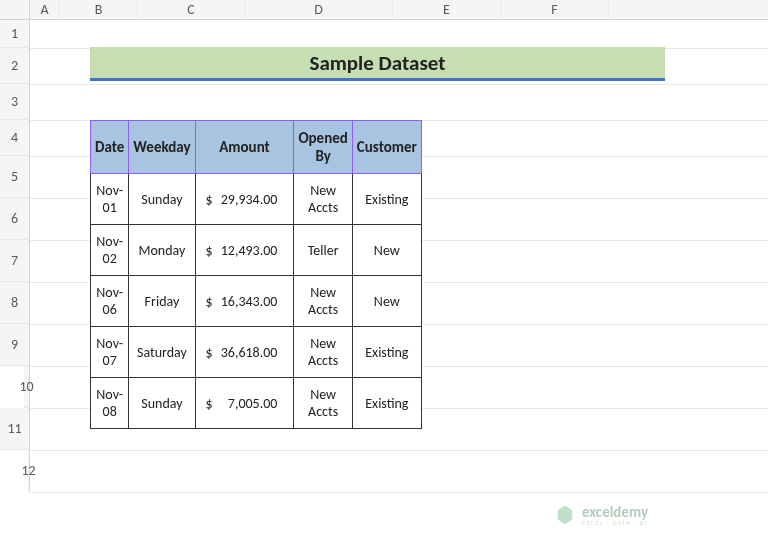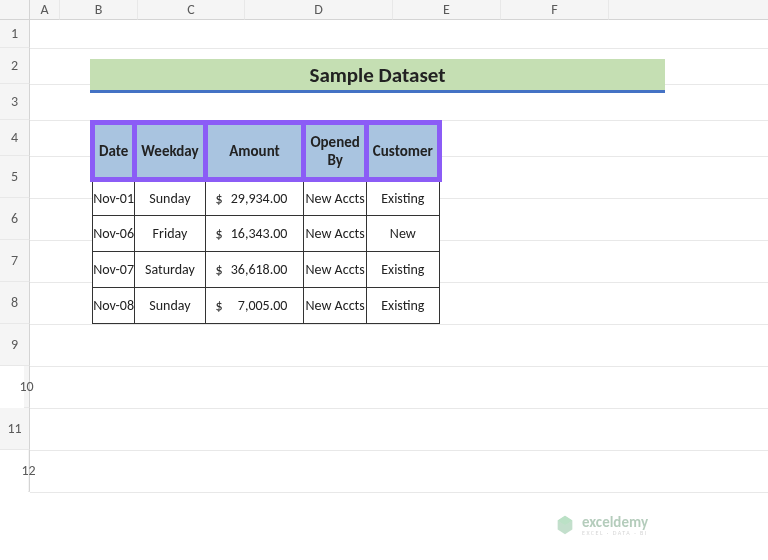--- a/index.html
+++ b/index.html
@@ -65,41 +65,41 @@
       border-bottom: 1px solid #d4d4d4;
     }
     .cells {
       position: absolute;
       top: 20px;
       left: 30px;
     }
     .title-banner {
       position: absolute;
       left: 60px;
-      top: 39px;
+      top: 27px;
       width: 575px;
       height: 34px;
       background: #c5dfb3;
       border-bottom: 3px solid #4472c4;
       display: flex;
       align-items: center;
       justify-content: center;
       font-size: 21px;
       font-weight: bold;
       color: #222;
     }
     .data-table {
       position: absolute;
       left: 60px;
       top: 100px;
       border-collapse: collapse;
     }
     .data-table th {
       background: #a9c4e0;
-      border: 5px solid #8b5cf6;
+      border: 1px solid #8b5cf6;
       font-weight: bold;
       font-size: 15px;
       color: #222;
       padding: 8px 4px;
       text-align: center;
     }
     .data-table td {
       border: 1px solid #333;
       font-size: 14px;
       color: #222;
@@ -115,21 +115,21 @@
     .col-customer { width: 108px; }
     .amount-cell {
       display: flex;
       justify-content: space-between;
       padding: 0 10px;
     }
     .dollar { margin-right: 8px; }
     .amount-val { flex: 1; text-align: right; padding-right: 6px; }
     .watermark {
       position: absolute;
-      bottom: 24px;
+      bottom: 34px;
       right: 120px;
       display: flex;
       align-items: center;
       opacity: 0.35;
       gap: 6px;
     }
     .watermark-icon {
       width: 22px;
       height: 22px;
     }
@@ -231,20 +231,32 @@
             <td class="col-amount">
               <div class="amount-cell">
                 <span class="dollar">$</span>
                 <span class="amount-val">29,934.00</span>
               </div>
             </td>
             <td class="col-opened">New Accts</td>
             <td class="col-customer">Existing</td>
           </tr>
           <tr>
+            <td class="col-date">Nov-02</td>
+            <td class="col-weekday">Monday</td>
+            <td class="col-amount">
+              <div class="amount-cell">
+                <span class="dollar">$</span>
+                <span class="amount-val">12,493.00</span>
+              </div>
+            </td>
+            <td class="col-opened">Teller</td>
+            <td class="col-customer">New</td>
+          </tr>
+          <tr>
             <td class="col-date">Nov-06</td>
             <td class="col-weekday">Friday</td>
             <td class="col-amount">
               <div class="amount-cell">
                 <span class="dollar">$</span>
                 <span class="amount-val">16,343.00</span>
               </div>
             </td>
             <td class="col-opened">New Accts</td>
             <td class="col-customer">New</td>

